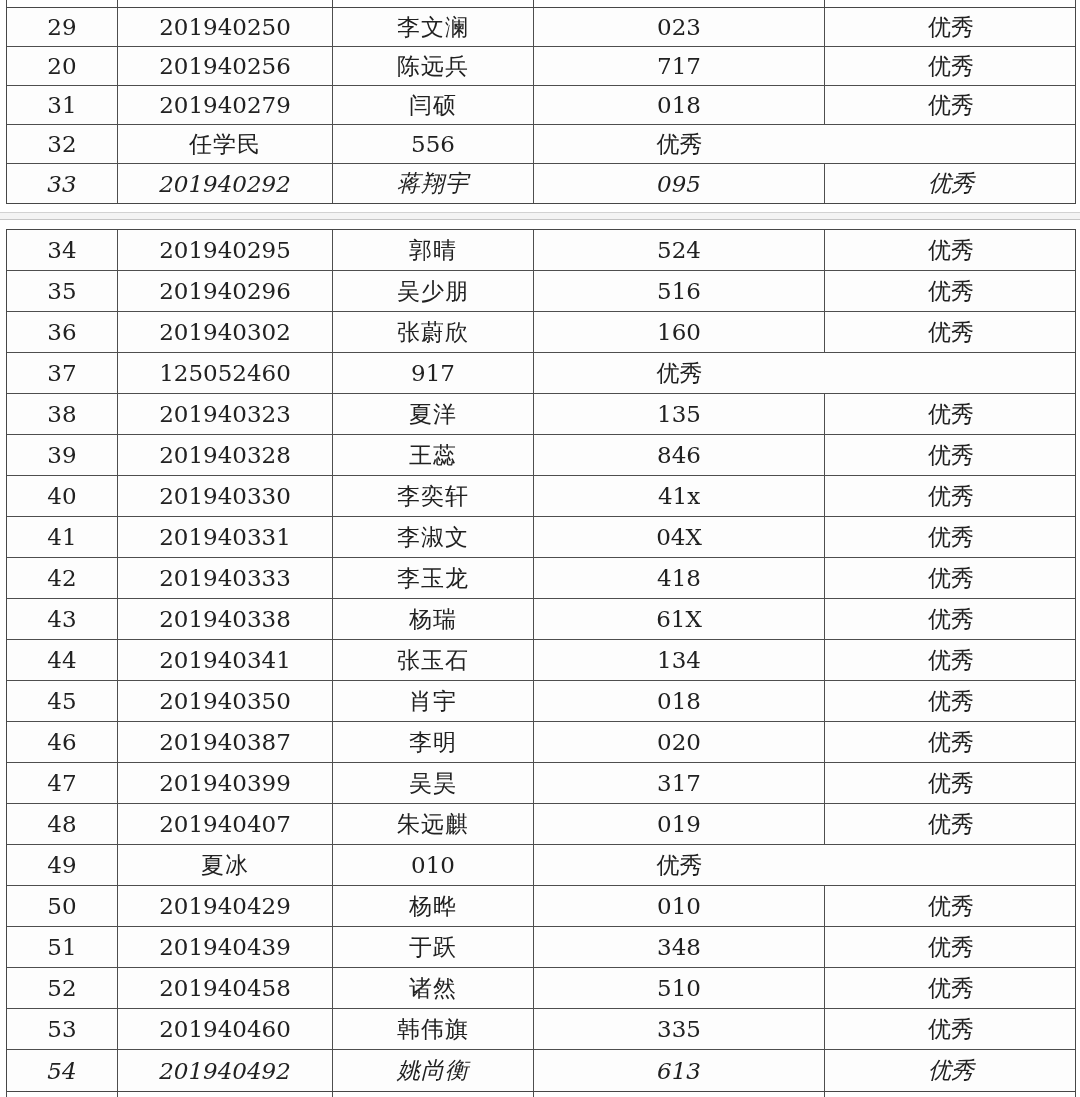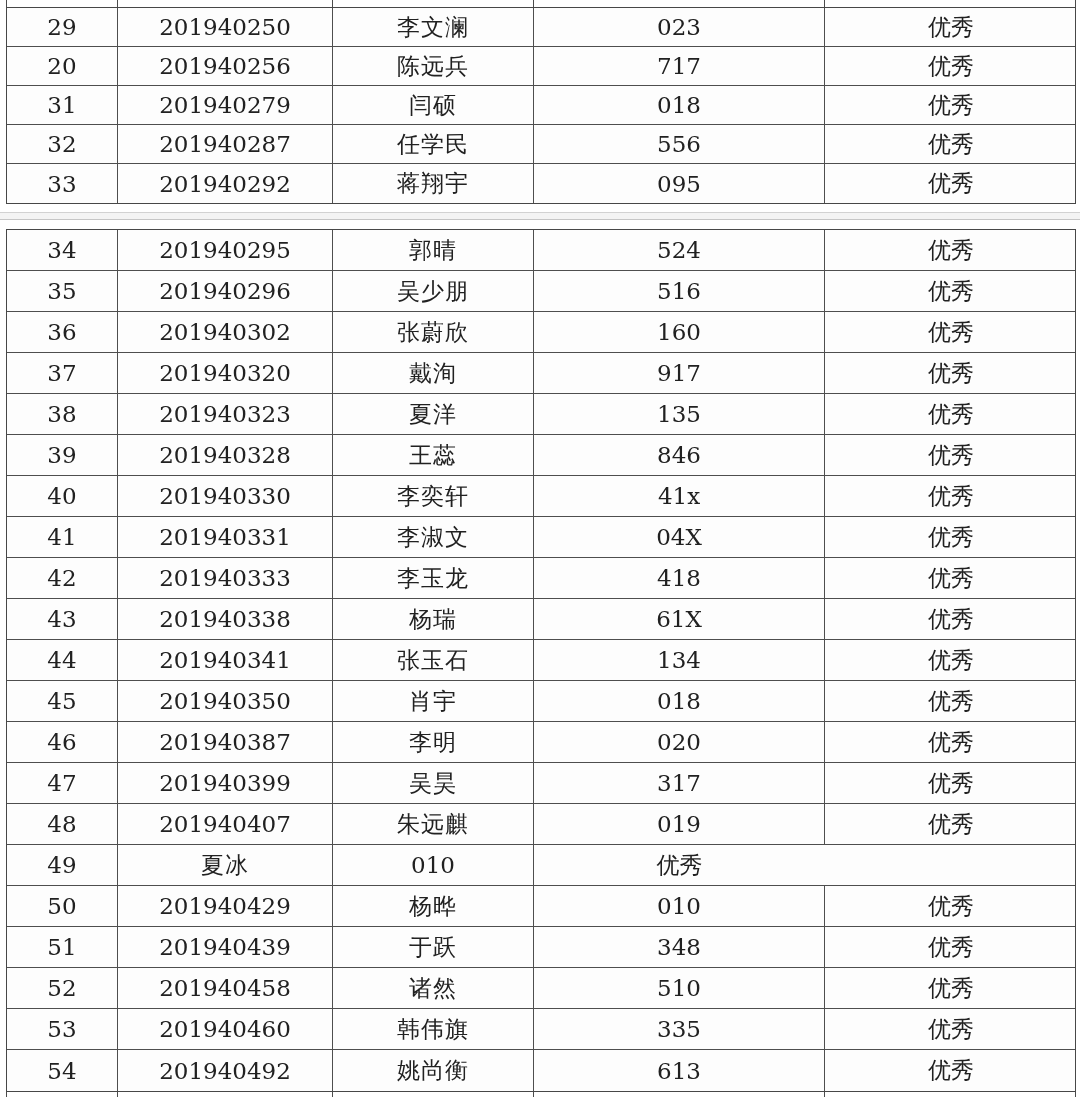--- a/index.html
+++ b/index.html
@@ -44,21 +44,21 @@
   #table2 { top: 229px; }
 
   .t-row {
     display: grid;
     grid-template-columns: 111px 215px 201px 291px 252px;
     border-bottom: 1px solid #4e4e4e;
     box-sizing: border-box;
   }
   #table1 .t-row { height: 39px; }
   #table2 .t-row { height: 41px; }
-  .t-row:last-child { border-bottom: none; }
+  .t-row:last-child { border-bottom: none; font-style: italic; }
 
   .t-cell {
     display: flex;
     align-items: center;
     justify-content: center;
     border-right: 1px solid #4e4e4e;
     box-sizing: border-box;
     font-size: 23px;
     color: #212121;
     white-space: nowrap;
@@ -110,21 +110,20 @@
       </div>
       <div class="t-row">
         <div class="t-cell serial">31</div>
         <div class="t-cell student_id">201940279</div>
         <div class="t-cell name">闫硕</div>
         <div class="t-cell code">018</div>
         <div class="t-cell grade">优秀</div>
       </div>
       <div class="t-row">
         <div class="t-cell serial">32</div>
-        <div class="t-cell student_id">201940287</div>
         <div class="t-cell name">任学民</div>
         <div class="t-cell code">556</div>
         <div class="t-cell grade">优秀</div>
       </div>
       <div class="t-row">
         <div class="t-cell serial">33</div>
         <div class="t-cell student_id">201940292</div>
         <div class="t-cell name">蒋翔宇</div>
         <div class="t-cell code">095</div>
         <div class="t-cell grade">优秀</div>
@@ -150,22 +149,21 @@
       </div>
       <div class="t-row">
         <div class="t-cell serial">36</div>
         <div class="t-cell student_id">201940302</div>
         <div class="t-cell name">张蔚欣</div>
         <div class="t-cell code">160</div>
         <div class="t-cell grade">优秀</div>
       </div>
       <div class="t-row">
         <div class="t-cell serial">37</div>
-        <div class="t-cell student_id">201940320</div>
-        <div class="t-cell name">戴洵</div>
+        <div class="t-cell student_id">125052460</div>
         <div class="t-cell code">917</div>
         <div class="t-cell grade">优秀</div>
       </div>
       <div class="t-row">
         <div class="t-cell serial">38</div>
         <div class="t-cell student_id">201940323</div>
         <div class="t-cell name">夏洋</div>
         <div class="t-cell code">135</div>
         <div class="t-cell grade">优秀</div>
       </div>

